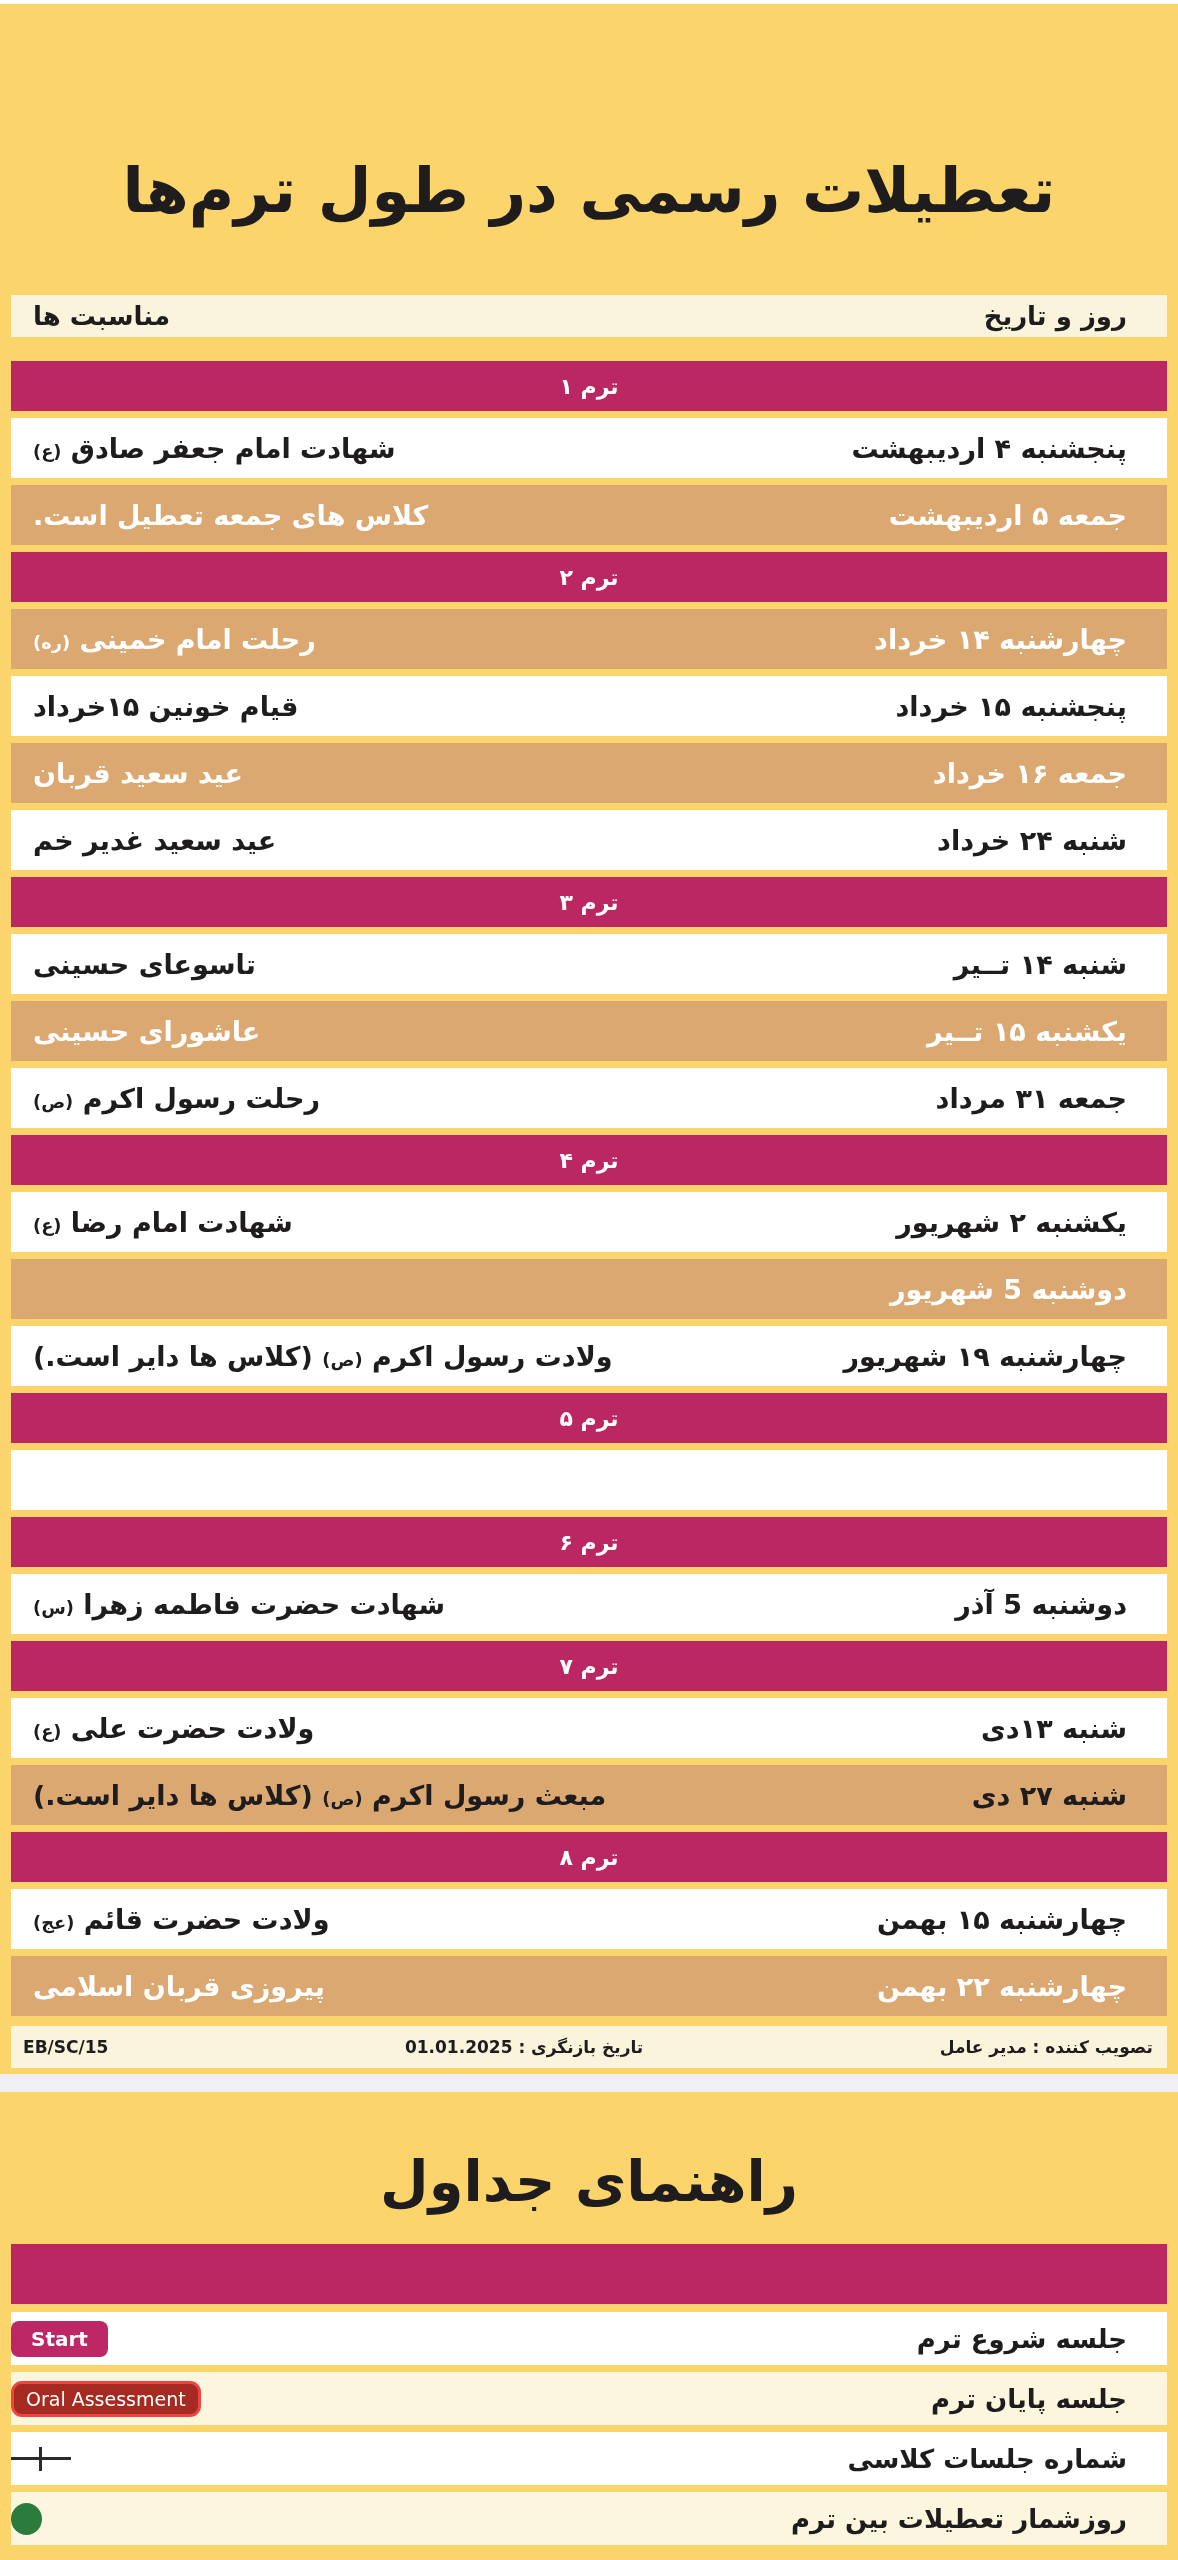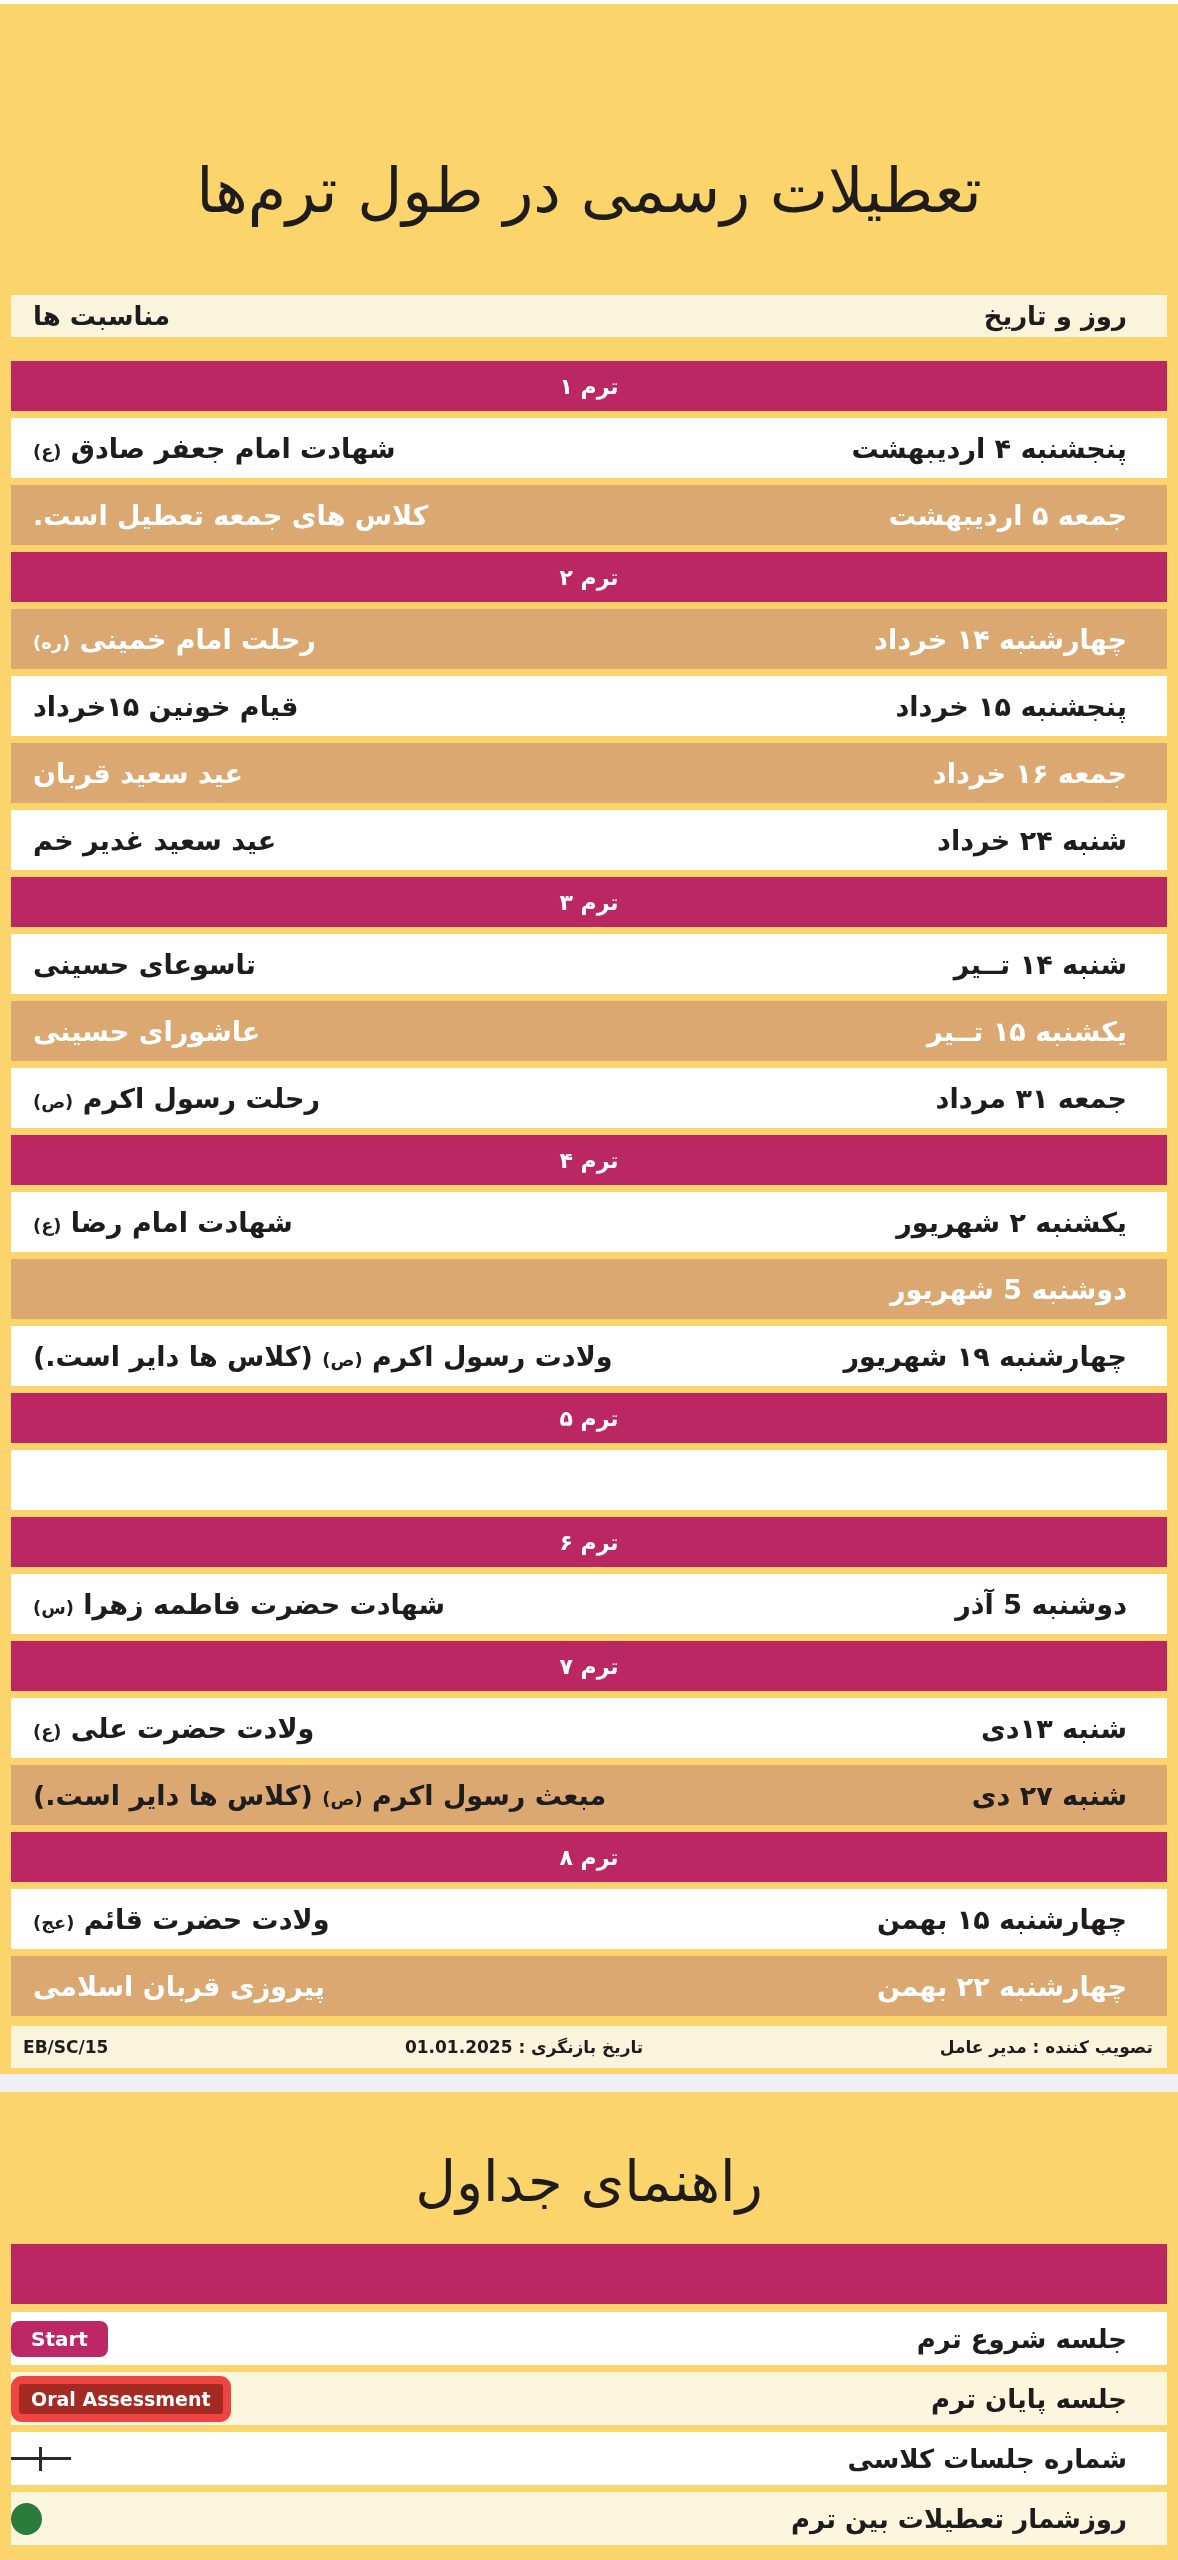--- a/index.html
+++ b/index.html
@@ -9,21 +9,21 @@
     -webkit-font-smoothing:antialiased;
   }
   .top-strip{height:4px;background:#ffffff;}
   .page{background:var(--page-bg,#FCD46C);}
   .page1{height:2070px;}
   .page-gap{height:18px;background:#F0EFF4;}
   .page2{height:468px;}
 
   .doc-title{
     margin:0;padding:140px 0 0;text-align:center;
-    font-size:62px;font-weight:normal;line-height:1.5;
+    font-size:62px;font-weight:bold;line-height:1.5;
     color:var(--text-dark,#1E1C1D);direction:rtl;
   }
   .page2 .doc-title{padding-top:48px;font-size:56px;}
 
   .bar{margin:0 11px;}
   .header-bar{
     margin-top:58px;height:42px;background:var(--cream,#FBF4DC);
     display:flex;direction:rtl;align-items:center;justify-content:space-between;
     padding:0 40px 0 22px;box-sizing:border-box;
     font-size:26px;font-weight:bold;color:var(--text-dark,#1E1C1D);
@@ -62,22 +62,22 @@
   }
   .legend-row.alt0{background:#ffffff;}
   .legend-row.alt1{background:var(--legend-cream,#FDF6DE);}
   .sym-box{width:230px;display:flex;align-items:center;justify-content:flex-end;}
   .badge-start{
     background:var(--start-badge,#BE2766);color:#ffffff;border-radius:8px;
     padding:6px 20px;font-size:20px;font-weight:bold;
     font-family:"DejaVu Sans", sans-serif;
   }
   .badge-oral{
-    background:var(--oral-badge,#A52A21);color:#ffffff;border:8px solid #ef4444;
-    border-radius:11px;padding:4px 12px;font-size:19px;font-weight:bold;
+    background:var(--oral-badge,#A52A21);color:#ffffff;border:3px solid #ef4444;
+    border-radius:11px;padding:4px 12px;font-size:19px;font-weight:normal;
     font-family:"DejaVu Sans", sans-serif;white-space:nowrap;
   }
   .cross-sym{position:relative;width:60px;height:24px;}
   .cross-sym .h{position:absolute;left:0;top:10px;width:60px;height:3px;background:#2b2b2b;}
   .cross-sym .v{position:absolute;left:28px;top:0;width:3px;height:24px;background:#2b2b2b;}
   .green-dot{width:31px;height:32px;border-radius:50%;background:var(--green-dot,#2B7B3C);}
 </style>
 </head>
 <body>
 

